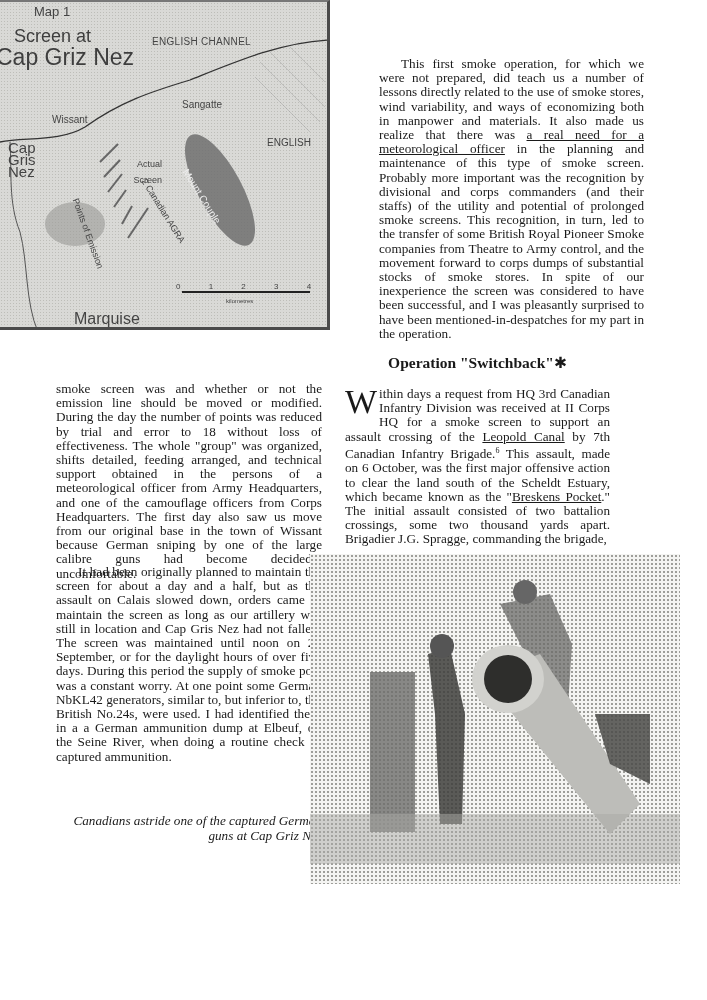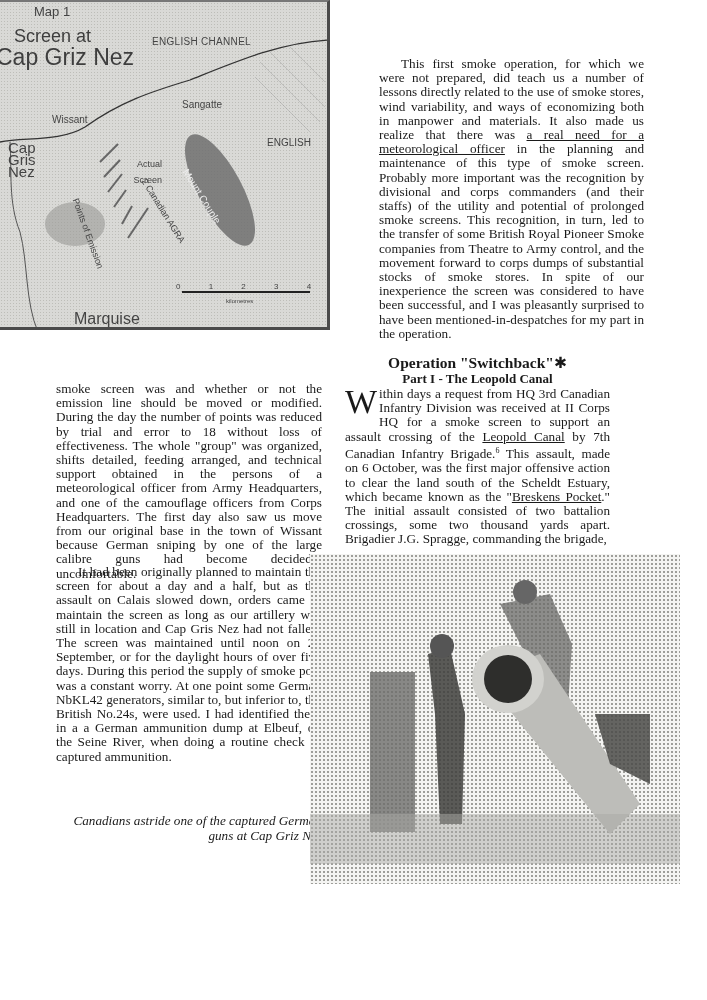--- a/index.html
+++ b/index.html
@@ -106,21 +106,20 @@
 </div>
 
 <div class="abs col left2">
   <p class="indent">It had been originally planned to maintain the screen for about a day and a half, but as the assault on Calais slowed down, orders came to maintain the screen as long as our artillery was still in location and Cap Gris Nez had not fallen. The screen was maintained until noon on 28 September, or for the daylight hours of over five days. During this period the supply of smoke pots was a constant worry. At one point some German NbKL42 generators, similar to, but inferior to, the British No.24s, were used. I had identified these in a a German ammunition dump at Elbeuf, on the Seine River, when doing a routine check of captured ammunition.</p>
 </div>
 
 <div class="abs caption">Canadians astride one of the captured German guns at Cap Griz Nez</div>
 
 <div class="abs heading">
   <div class="h1"><span>Operation "Switchback"</span><span style="font-weight:normal;">✱</span></div>
-  <div class="h2">Part I - The Leopold Canal</div>
 </div>
 
 <div class="abs col right2">
   <p>
     <span class="dropcap">W</span><span>ithin days a request from HQ 3rd Canadian Infantry Division was received at II Corps HQ for a smoke screen to support an assault crossing of the </span><span class="u">Leopold Canal</span><span> by 7th Canadian Infantry Brigade.</span><sup style="font-size:8px;">6</sup><span> This assault, made on 6 October, was the first major offensive action to clear the land south of the Scheldt Estuary, which became known as the "</span><span class="u">Breskens Pocket</span><span>." The initial assault consisted of two battalion crossings, some two thousand yards apart. Brigadier J.G. Spragge, commanding the brigade,</span>
   </p>
 </div>
 
 <div class="abs photo">
   <svg width="370" height="330">

